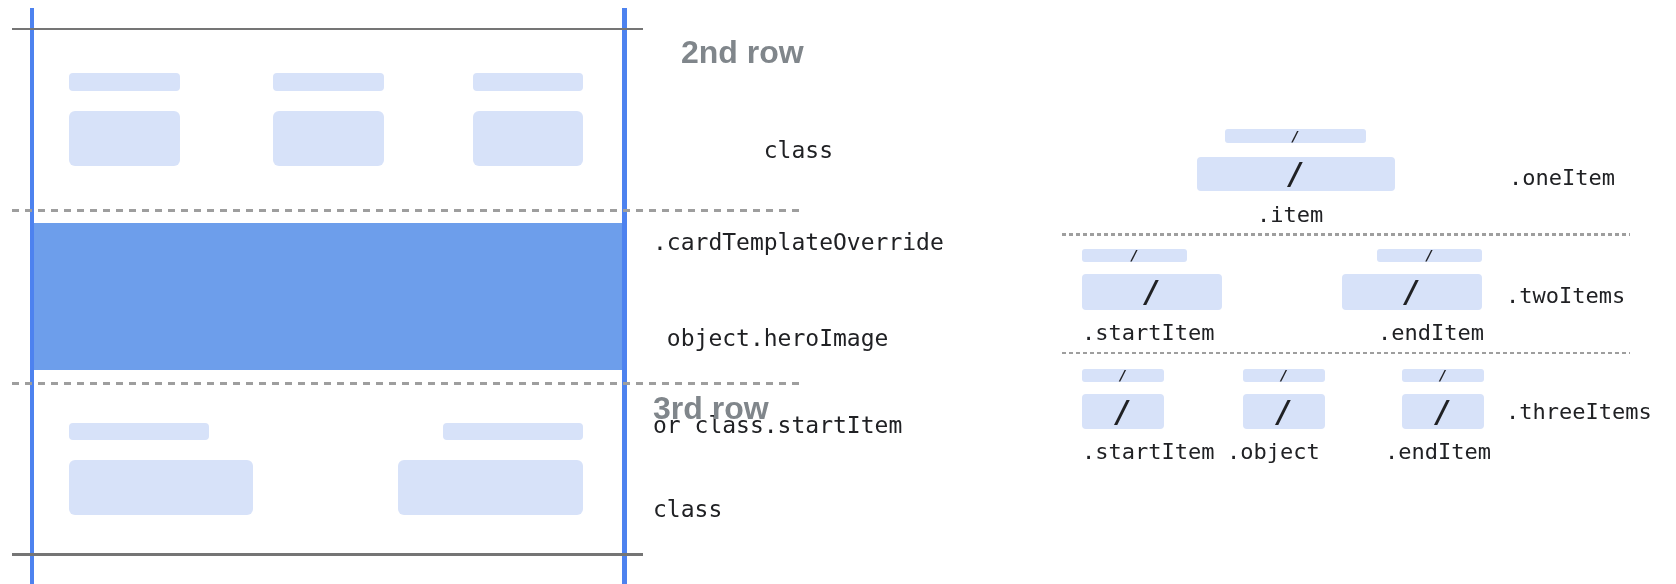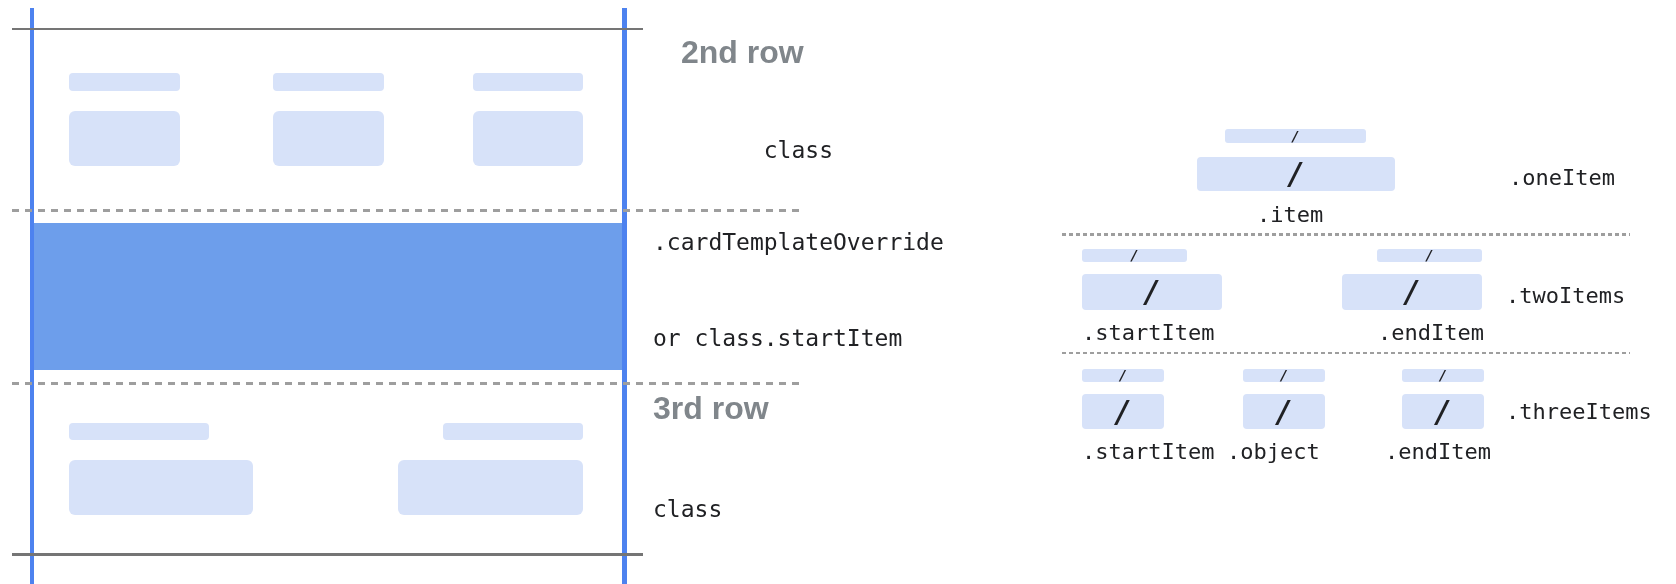--- a/index.html
+++ b/index.html
@@ -76,20 +76,21 @@
   <div class="abs ph r6" style="left:69px;  top:460px; width:184px; height:55px;"></div>
   <div class="abs ph r6" style="left:398px; top:460px; width:185px; height:55px;"></div>
 
   <div class="abs heading" style="left:653px; top:36px;margin-left:28px;">2nd row</div>
   <div class="abs code codeblock" style="left:653px; top:74px;">
     <div>class</div>
     <div>.cardTemplateOverride</div>
   </div>
 
   <div class="abs code codeblock" style="left:653px; top:266px; line-height:29px;">
+    <div>object.heroImage</div>
     <div>or class.startItem</div>
   </div>
 
   <div class="abs heading" style="left:653px; top:392px;">3rd row</div>
   <div class="abs code codeblock" style="left:653px; top:433px;">
     <div>class</div>
     
     
     
   </div>

